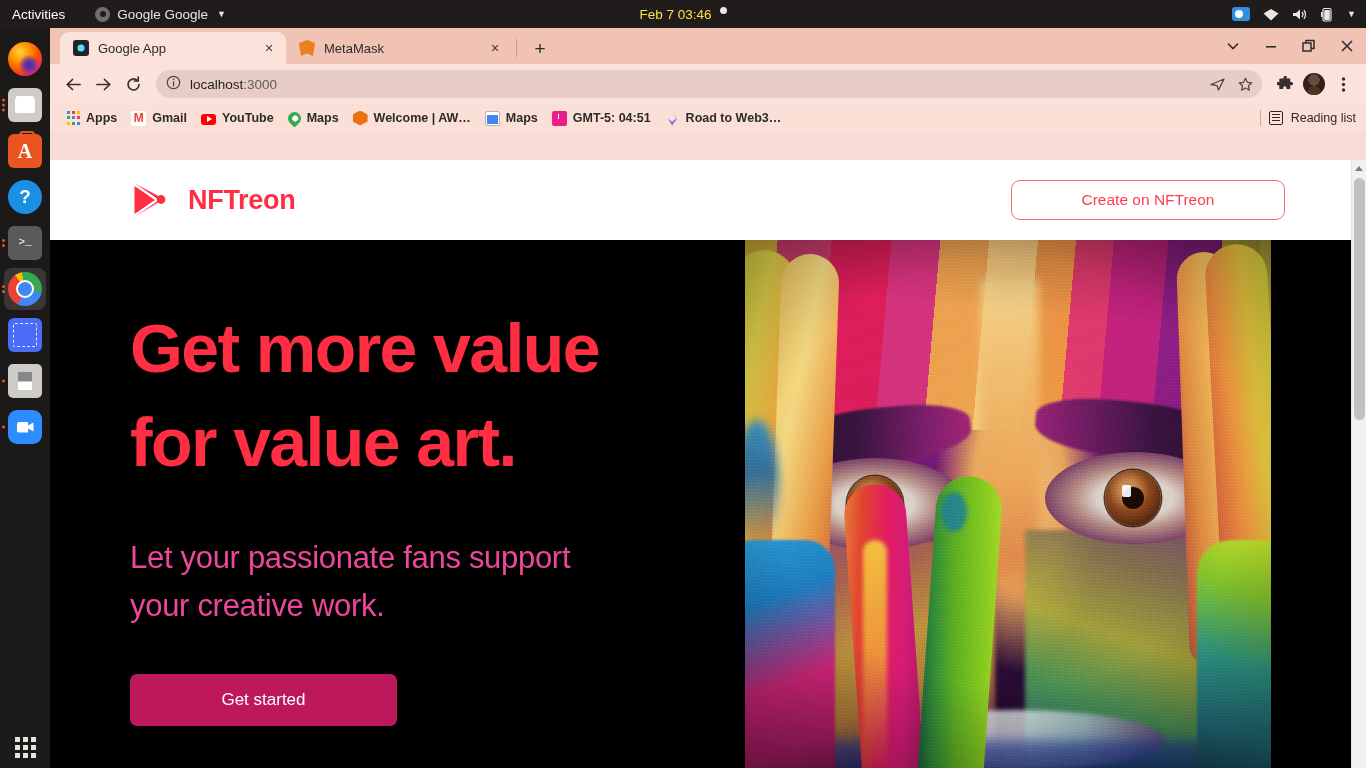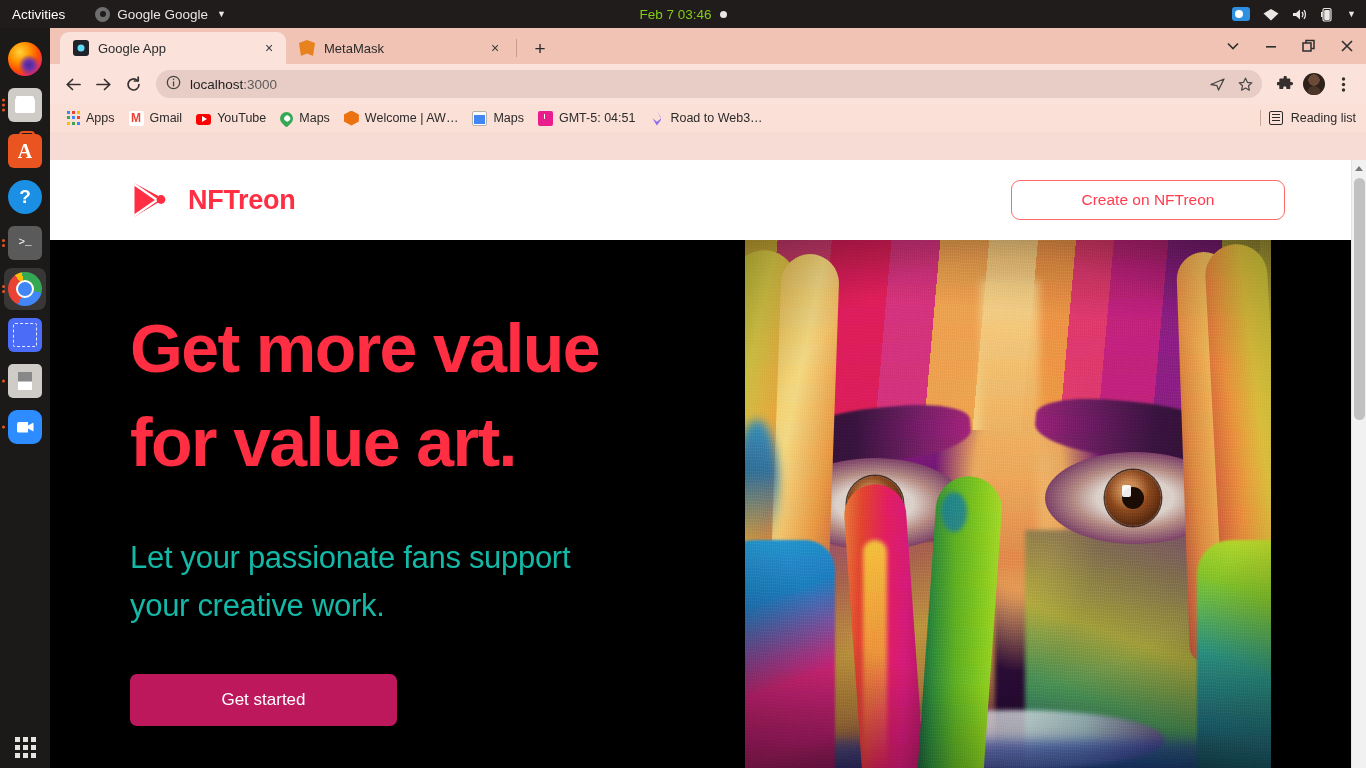--- a/index.html
+++ b/index.html
@@ -27,22 +27,22 @@
     display:flex; align-items:center; justify-content:center;
   }
   .chrome-mini::after{
     content:""; width:6px; height:6px; border-radius:50%;
     background:#1f1c1b;
   }
   .tb-caret { font-size:9px; margin-left:2px; color:#e8e6e3; }
   .tb-clock {
     position:absolute; left:0; right:0; margin:0 auto;
     width:170px; text-align:center;
-    display:flex; align-items:center; justify-content:center; gap:8px;
-    font-size:13.5px; color:#84cc16;
+    display:flex; align-items:flex-start; justify-content:center; gap:8px;
+    font-size:13.5px; color:#fde047;
   }
   .tb-dot { width:7px; height:7px; border-radius:50%; background:#e9e7e4; display:inline-block; }
   .tb-right {
     position:absolute; right:10px; top:0; height:28px;
     display:flex; align-items:center; gap:13px;
   }
   .tray-cam {
     width:18px; height:14px; background:#2f8fe0; border-radius:3px;
     position:relative;
   }
@@ -250,21 +250,21 @@
   }
 
   
   #bookmarks{
     height:28px; background:#fbe0d8;
     display:flex; align-items:center; gap:0; padding:0 10px;
     font-size:12.5px; color:#2c2a29; position:relative;
   }
   .bm{
     display:flex; align-items:center; gap:6px;
-    padding:2px 7px; border-radius:4px; white-space:nowrap;
+    padding:2px 7px; border-radius:4px; white-space:nowrap;font-weight:bold;
   }
   .bm-ic{ width:15px; height:15px; flex:none; }
   .bm-apps{ display:grid; grid-template-columns:repeat(3,3px); gap:2px; width:13px; }
   .bm-apps i{ width:3px; height:3px; display:block; }
   .bm-apps i:nth-child(1){background:#4285f4}
   .bm-apps i:nth-child(2){background:#ea4335}
   .bm-apps i:nth-child(3){background:#fbbc05}
   .bm-apps i:nth-child(4){background:#34a853}
   .bm-apps i:nth-child(5){background:#4285f4}
   .bm-apps i:nth-child(6){background:#ea4335}
@@ -376,21 +376,21 @@
   }
   #hero-copy{
     position:absolute; left:80px; top:62px; width:620px;
   }
   #hero-title{
     font-size:68px; line-height:1.38; font-weight:bold;
     letter-spacing:-1.6px;
   }
   #hero-sub{
     margin-top:44px;
-    font-size:31px; line-height:1.56; color:#14b8a6; font-weight:300;
+    font-size:31px; line-height:1.56; color:#ec4899; font-weight:300;
     letter-spacing:-0.3px;
   }
   #get-started{
     margin-top:44px; width:267px; height:52px;
     border:none; border-radius:7px; color:#fff;
     font-size:17px; display:flex; align-items:center; justify-content:center;
   }
 
   
   #hero-art{

